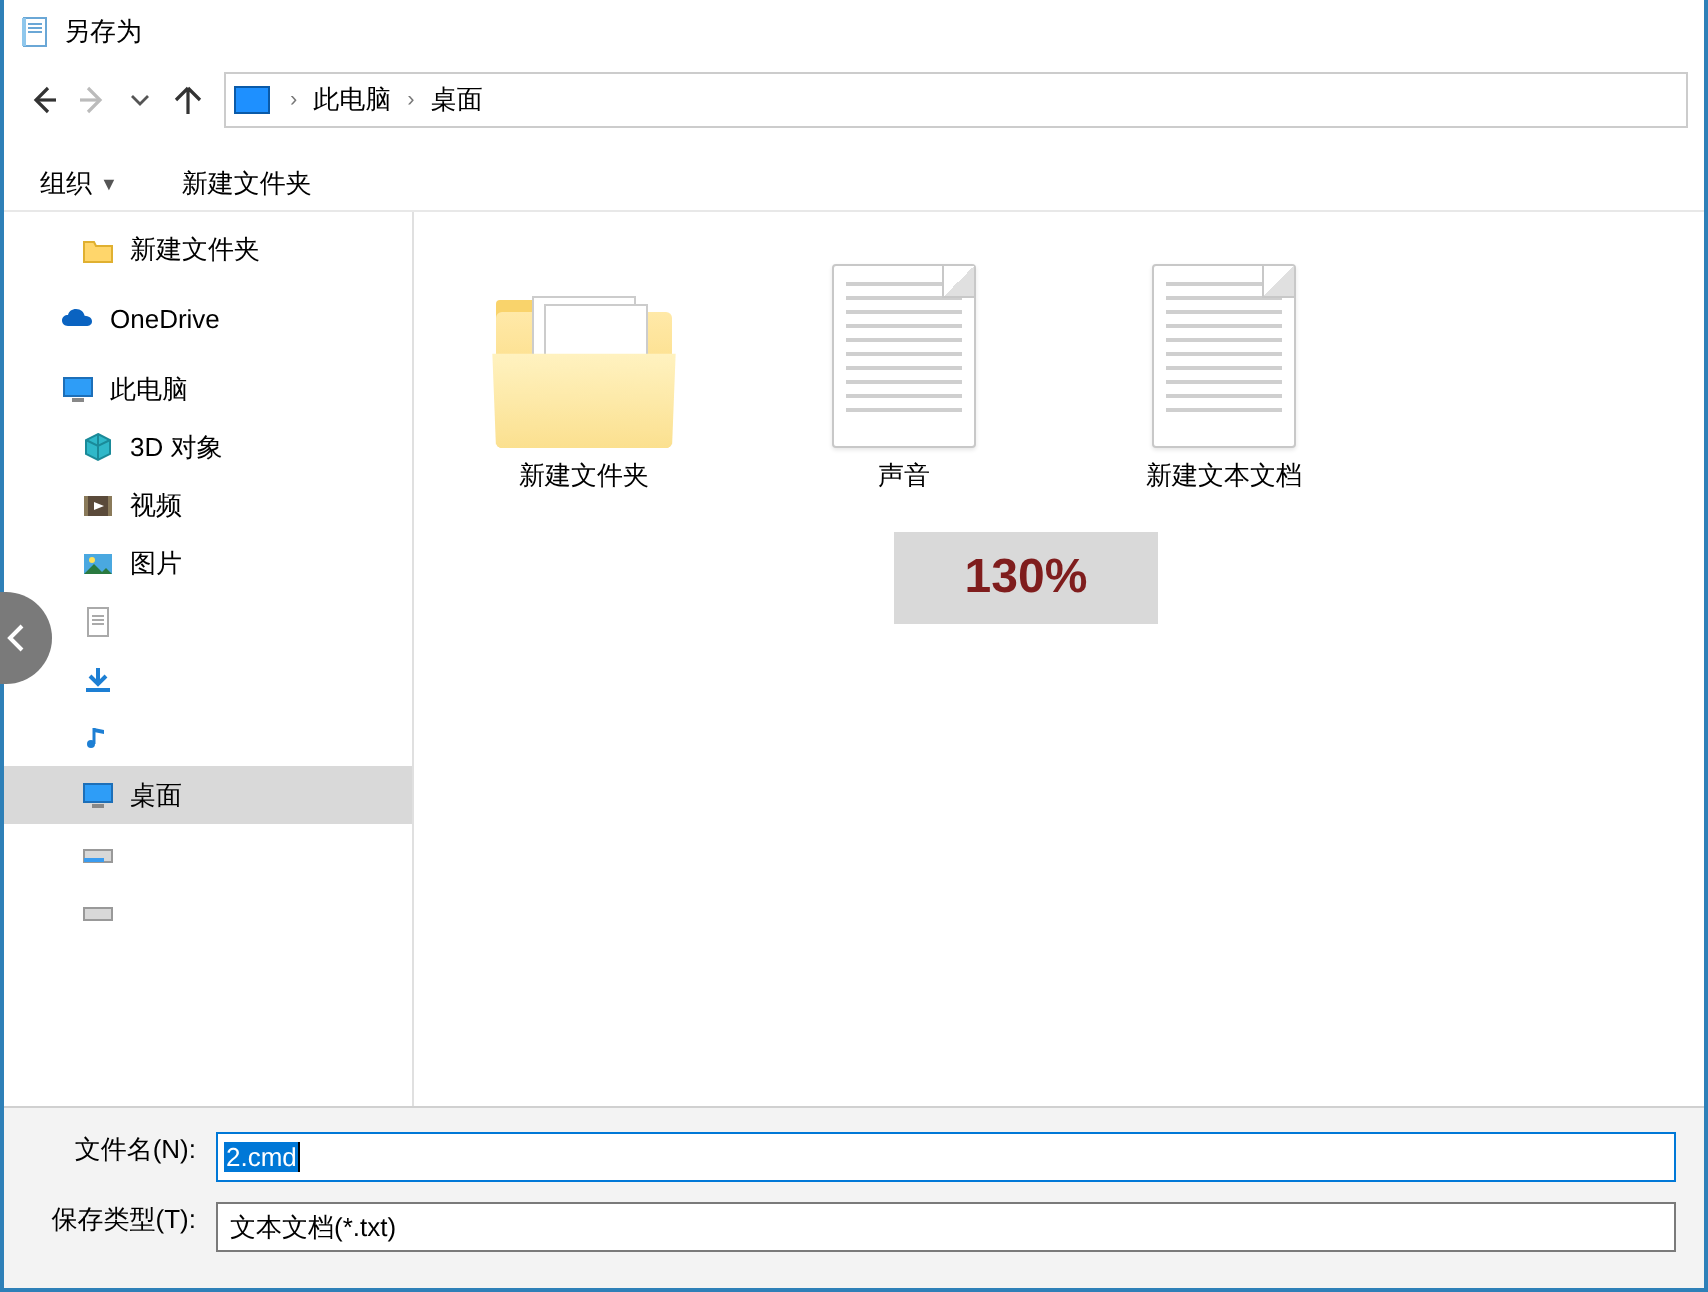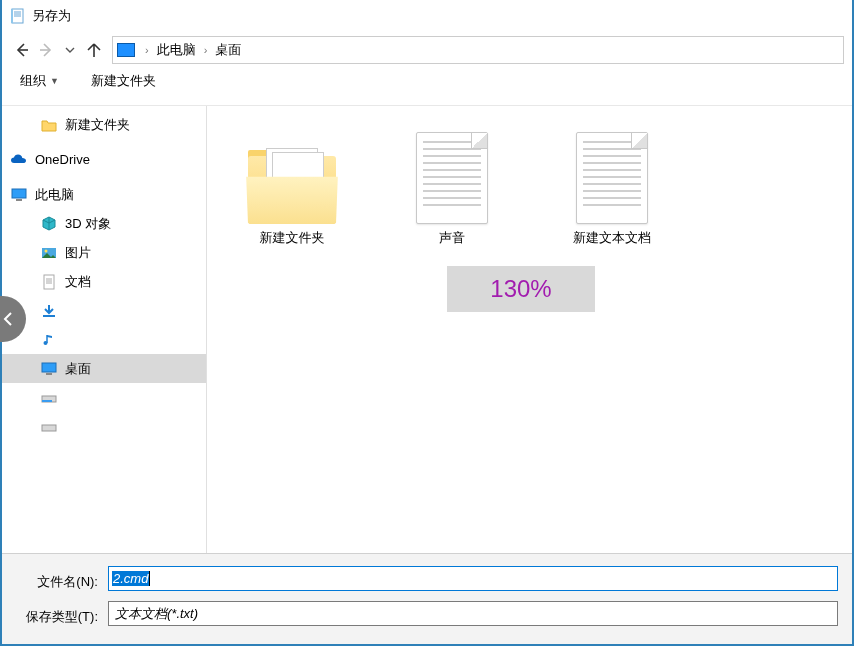--- a/index.html
+++ b/index.html
@@ -12,29 +12,29 @@
 .title-bar .title { font-size: 13px; }
 
 .nav-bar { height: 36px; display: flex; align-items: center; padding: 0 8px; background: #fff; }
 .nav-btn { width: 24px; height: 24px; display: inline-flex; align-items: center; justify-content: center; color: #555; cursor: default; }
 .nav-btn.disabled { color: #bbb; }
 .addr-bar { flex: 1; height: 28px; border: 1px solid #ccc; margin-left: 6px; display: flex; align-items: center; padding: 0 4px; background: #fff; }
 .addr-icon { width: 18px; height: 14px; background: #1e90ff; border: 1px solid #0a5aa8; margin-right: 4px; }
 .addr-sep { color: #777; padding: 0 6px; font-size: 11px; }
 .addr-seg { padding: 0 2px; }
 
-.toolbar { height: 38px; display: flex; align-items: flex-start; padding: 0 12px; border-bottom: 1px solid #e8e8e8; background: #fff; }
+.toolbar { height: 38px; display: flex; align-items: flex-end; padding: 0 12px; border-bottom: 1px solid #e8e8e8; background: #fff; }
 .tool-btn { display: inline-flex; align-items: center; padding: 4px 6px; margin-right: 20px; cursor: default; }
 .tool-btn .drop { margin-left: 4px; font-size: 9px; color: #555; }
 
 .main { flex: 1; display: flex; min-height: 0; }
 .sidebar { width: 205px; border-right: 1px solid #e0e0e0; overflow: hidden; background: #fff; position: relative; }
 .tree { padding-top: 4px; }
 .tree-item { height: 29px; display: flex; align-items: center; padding-left: 32px; cursor: default; white-space: nowrap; }
-.tree-item.level0 { padding-left: 8px; font-size: 13px; }
+.tree-item.level0 { padding-left: 28px; font-size: 13px; }
 .tree-item.level1 { padding-left: 38px; }
 .tree-item.selected { background: #d9d9d9; }
 .tree-item .t-icon { width: 18px; height: 18px; margin-right: 7px; display: inline-flex; align-items: center; justify-content: center; flex-shrink: 0; }
 .tree-label { flex: 1; }
 
 .content { flex: 1; position: relative; background: #fff; }
 .items { display: flex; padding: 18px 30px; gap: 50px; }
 .file-item { width: 110px; display: flex; flex-direction: column; align-items: center; cursor: default; }
 .thumb { width: 92px; height: 100px; display: flex; align-items: flex-end; justify-content: center; }
 .file-label { text-align: center; margin-top: 6px; font-size: 13px; line-height: 1.3; }
@@ -43,31 +43,31 @@
 .folder-back { position: absolute; left: 0; top: 10px; width: 88px; height: 68px; background: linear-gradient(#ffe9a8,#f9d36b); border-radius: 3px; }
 .folder-tab { position: absolute; left: 0; top: 4px; width: 32px; height: 12px; background: #f9d36b; border-radius: 2px 2px 0 0; }
 .folder-doc { position: absolute; left: 18px; top: 2px; width: 52px; height: 64px; background: #fff; border: 1px solid #ccc; }
 .folder-doc2 { position: absolute; left: 24px; top: 6px; width: 52px; height: 64px; background: #fff; border: 1px solid #ccc; }
 .folder-front { position: absolute; left: 0; top: 32px; width: 88px; height: 46px; background: linear-gradient(#fff2c0,#fbe08f); border-radius: 0 0 3px 3px; transform: perspective(200px) rotateX(-10deg); transform-origin: bottom; }
 
 .text-thumb { width: 72px; height: 92px; background: #fff; border: 1px solid #c8c8c8; border-radius: 2px; box-shadow: 0 1px 2px rgba(0,0,0,0.1); position: relative; padding: 8px 6px; }
 .text-thumb .line { height: 2px; background: #cfcfcf; margin-bottom: 5px; }
 .text-thumb .corner { position: absolute; right: 0; top: 0; width: 16px; height: 16px; background: linear-gradient(135deg, #fff 50%, #e0e0e0 50%); border-left: 1px solid #c8c8c8; border-bottom: 1px solid #c8c8c8; }
 
-.zoom-overlay { position: absolute; left: 240px; top: 160px; width: 148px; height: 46px; background: #d9d9d9; color: #a21caf; font-size: 24px; font-weight: 400; display: flex; align-items: center; justify-content: center; }
+.zoom-overlay { position: absolute; left: 240px; top: 160px; width: 132px; height: 46px; background: #d9d9d9; color: #7f1d1d; font-size: 24px; font-weight: 700; display: flex; align-items: center; justify-content: center; }
 
 .left-circle { position: absolute; left: -10px; top: 296px; width: 36px; height: 46px; background: #7a7a7a; border-radius: 0 23px 23px 0; color: #fff; display: flex; align-items: center; justify-content: center; font-size: 16px; }
 
 .bottom-panel { border-top: 1px solid #d0d0d0; background: #f3f3f3; padding: 12px 14px 8px; }
-.form-row { display: flex; align-items: flex-end; margin-bottom: 10px; }
+.form-row { display: flex; align-items: flex-start; margin-bottom: 10px; }
 .form-label { width: 92px; text-align: right; padding-right: 10px; font-size: 13px; }
 .form-field { flex: 1; }
 .form-field input, .form-field .combo { width: 100%; height: 25px; border: 1px solid #7a7a7a; padding: 2px 6px; font-size: 13px; font-family: inherit; background: #fff; }
-.form-field .combo { display: flex; align-items: center; font-style: italic; }
-.filename-wrap-outer { flex: 1; border: 1px solid #0078d7; height: 25px; padding: 0; background: #fff; display: flex; align-items: center; font-style: italic; }
+.form-field .combo { display: flex; align-items: center; }
+.filename-wrap-outer { flex: 1; border: 1px solid #0078d7; height: 25px; padding: 0; background: #fff; display: flex; align-items: center; }
 .filename-inner { margin-left: 3px; background: #0078d7; color: #fff; padding: 0 1px; font-size: 13px; }
 .filename-caret { display:inline-block; width:1px; height:15px; background:#000; vertical-align: middle; }
 
 
 .svg16 { width: 16px; height: 16px; }
 .svg18 { width: 18px; height: 18px; }
 </style>
 </head>
 <body>
 
@@ -164,20 +164,31 @@
         <div class="tree-item level1">
           <span class="t-icon">
             <svg class="svg16" viewBox="0 0 16 16">
                 <path d="M8 1l6 3v7l-6 3-6-3V4z" fill="#2fb8c9" stroke="#1a8a99"></path>
                 <path d="M8 1v13M2 4l6 3 6-3" fill="none" stroke="#1a8a99"></path>
               </svg>
           </span>
           <span class="tree-label">3D 对象</span>
         </div>
 
+        <div class="tree-item level1">
+          <span class="t-icon">
+            <svg class="svg16" viewBox="0 0 16 16">
+                <rect x="1" y="3" width="14" height="10" fill="#5a4a3a"></rect>
+                <rect x="1" y="3" width="2" height="10" fill="#8a7a5a"></rect>
+                <rect x="13" y="3" width="2" height="10" fill="#8a7a5a"></rect>
+                <path d="M6 6l5 2-5 2z" fill="#fff"></path>
+              </svg>
+          </span>
+          <span class="tree-label">视频</span>
+        </div>
 
         <div class="tree-item level1">
           <span class="t-icon">
             <svg class="svg16" viewBox="0 0 16 16">
                 <rect x="1" y="3" width="14" height="10" fill="#4aa8e0"></rect>
                 <circle cx="5" cy="6" r="1.5" fill="#ffe15a"></circle>
                 <path d="M1 13l5-5 4 4 2-2 3 3H1z" fill="#2a7a40"></path>
               </svg>
           </span>
           <span class="tree-label">图片</span>
@@ -185,21 +196,20 @@
 
         <div class="tree-item level1">
           <span class="t-icon">
             <svg class="svg16" viewBox="0 0 16 16">
                 <rect x="3" y="1" width="10" height="14" fill="#fff" stroke="#aaa"></rect>
                 <line x1="5" y1="5" x2="11" y2="5" stroke="#aaa"></line>
                 <line x1="5" y1="7" x2="11" y2="7" stroke="#aaa"></line>
                 <line x1="5" y1="9" x2="11" y2="9" stroke="#aaa"></line>
               </svg>
           </span>
-          <span class="tree-label">文档</span>
         </div>
 
         <div class="tree-item level1">
           <span class="t-icon">
             <svg class="svg16" viewBox="0 0 16 16">
                 <path d="M8 2v7M4 6l4 4 4-4" fill="none" stroke="#1d7fd4" stroke-width="2"></path>
                 <rect x="2" y="12" width="12" height="2" fill="#1d7fd4"></rect>
               </svg>
           </span>
         </div>

